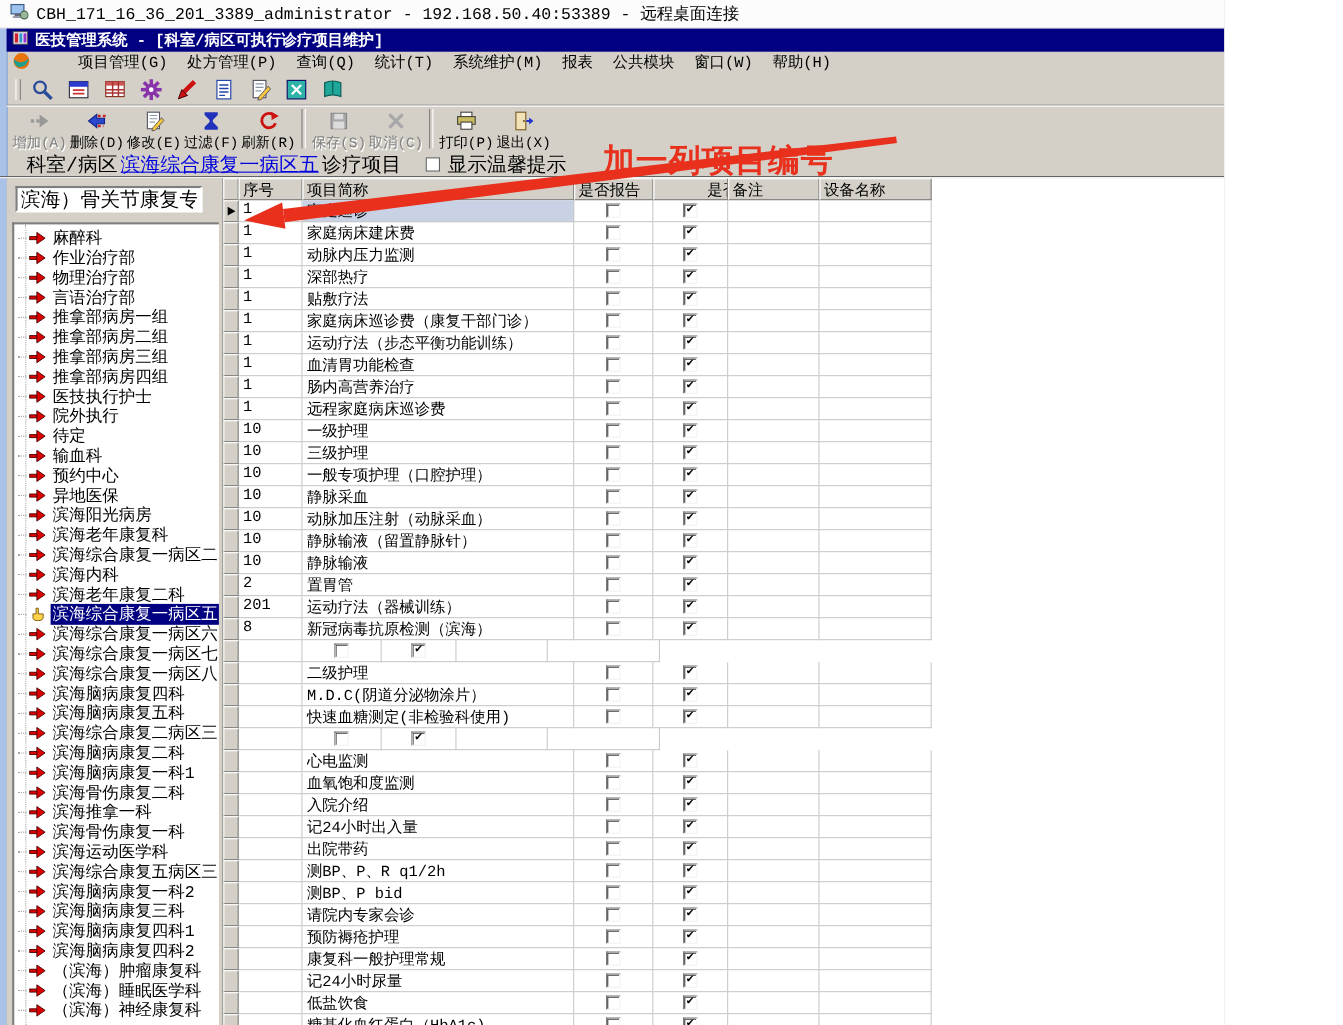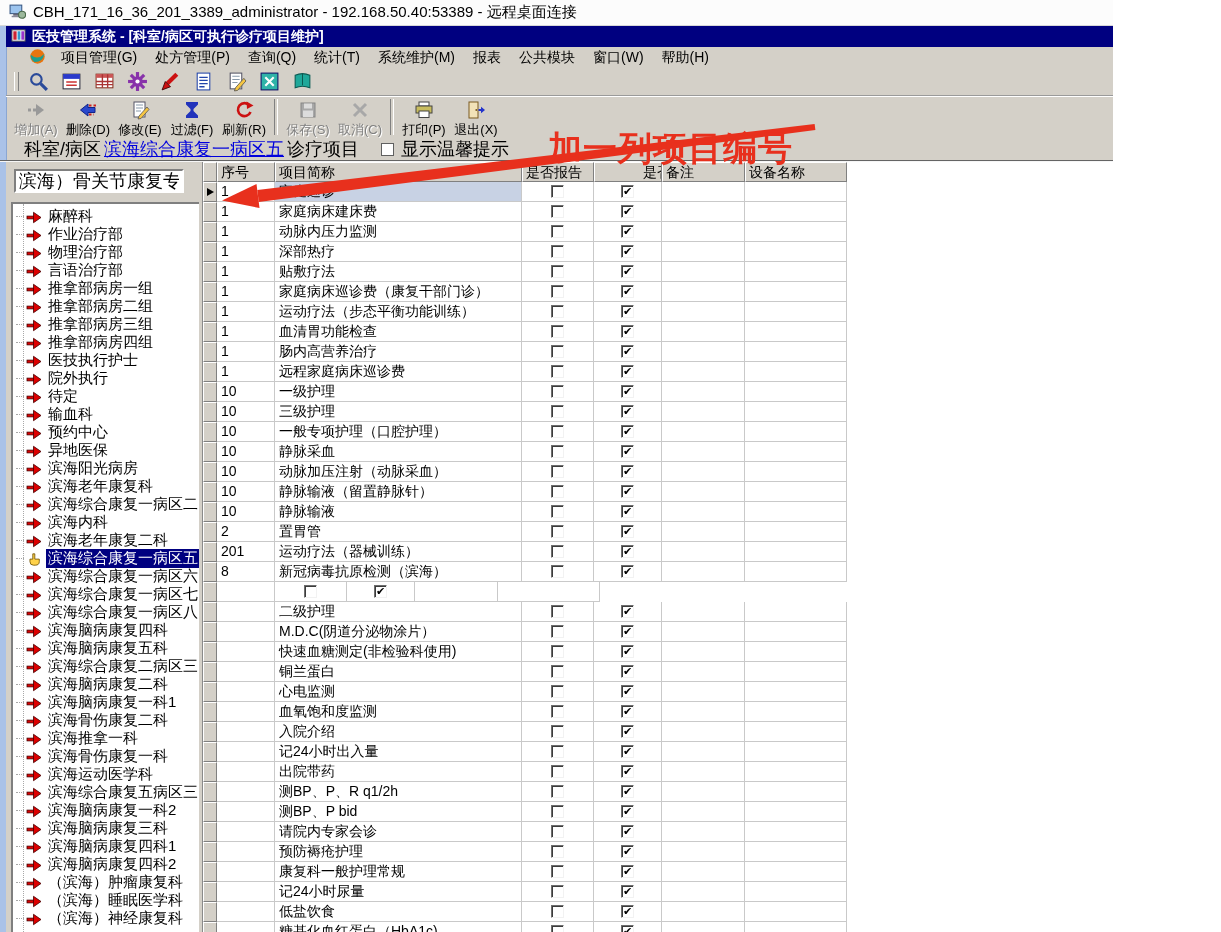--- a/index.html
+++ b/index.html
@@ -1,28 +1,28 @@
 <!DOCTYPE html>
 <html><head>
 <meta charset="utf-8">
 <style>
   html,body{margin:0;padding:0;}
   #root{position:relative;width:1113px;height:932px;background:#d4d0c8;overflow:hidden;
-        font-family:Liberation Sans, sans-serif;color:#000;}
+        font-family:Liberation Mono, monospace;color:#000;}
   
   .rdp-bar{position:absolute;left:0;top:0;width:100%;height:26px;background:#fcfcfc;
            display:flex;align-items:center;gap:7px;padding-left:9px;box-sizing:border-box;
            font-size:15px;border-bottom:1px solid #d8d8d8;}
   .left-strip{position:absolute;left:0;top:26px;width:6px;bottom:0;background:#aac2e8;border-right:1px solid #8aa6d2;}
   
   .app-titlebar{position:absolute;left:6px;top:26px;right:0;height:21px;background:#000080;color:#fff;
                 font-weight:bold;font-size:14px;display:flex;align-items:center;gap:6px;padding-left:5px;}
   
-  .menubar{position:absolute;left:24px;top:47px;right:0;height:21px;display:flex;align-items:flex-end;
-           font-size:14px;padding-left:5px;}
+  .menubar{position:absolute;left:6px;top:47px;right:0;height:21px;display:flex;align-items:flex-start;
+           font-size:14px;padding-left:5px;gap:28px;}
   .menu-item{padding:1px 9px;}
   
   .toolbar1{position:absolute;left:6px;top:68px;right:0;height:27px;display:flex;align-items:center;
             padding-left:8px;border-bottom:1px solid #9a9a9a;}
   .grip{width:3px;height:19px;border-left:1px solid #fff;border-right:1px solid #808080;margin:0 9px 0 0;}
   .tb1-icon{width:21px;height:21px;margin-right:12px;}
   .tb1-icon svg{width:21px;height:21px;}
   
   .toolbar2{position:absolute;left:6px;top:96px;right:0;height:42px;display:flex;align-items:flex-start;
             padding-left:4px;border-top:1px solid #fff;}
@@ -66,21 +66,21 @@
   .marker{width:0;height:0;border-left:7px solid #000;border-top:4px solid transparent;border-bottom:4px solid transparent;}
   .td{box-sizing:border-box;border-right:1px solid #c9c9c9;border-bottom:1px solid #c9c9c9;
       font-size:14px;padding:1px 0 0 4px;white-space:nowrap;overflow:hidden;}
   .td.center{display:flex;align-items:center;justify-content:center;padding:0;}
   .td.hl{background:#c8d2e4;}
   .c0{width:58px;}.c1{width:247px;}.c2{width:72px;}.c3{width:68px;padding-left:48px;}.c4{width:83px;}.c5{width:102px;}
   .cb{width:13px;height:13px;box-sizing:border-box;background:#fff;
       border-top:1px solid #6e6e6e;border-left:1px solid #6e6e6e;border-right:1px solid #f2f2f2;border-bottom:1px solid #f2f2f2;
       box-shadow:inset 1px 1px 0 #3c3c3c;font-size:11px;line-height:11px;text-align:center;}
   
-  .anno-text{position:absolute;left:548px;top:126px;font-size:34px;font-weight:bold;
+  .anno-text{position:absolute;left:548px;top:126px;font-size:29px;font-weight:bold;
              letter-spacing:1px;z-index:60;}
   .anno-svg{position:absolute;left:0;top:0;width:1221px;height:932px;z-index:55;pointer-events:none;}
 </style>
 </head>
 <body>
 
 <div id="root">
 
   <div class="rdp-bar">
     <span class="ic"><svg width="17" height="17" viewBox="0 0 16 16">
@@ -902,21 +902,20 @@
           </div>
           <div class="td center c3">
             <span class="cb">✔</span>
           </div>
           <div class="td c4"></div>
           <div class="td c5"></div>
         </div>
         <div class="trow">
           <div class="rowhdr"></div>
           <div class="td c0"></div>
-          <div class="td c1">铜兰蛋白</div>
           <div class="td center c2">
             <span class="cb"></span>
           </div>
           <div class="td center c3">
             <span class="cb">✔</span>
           </div>
           <div class="td c4"></div>
           <div class="td c5"></div>
         </div>
         <div class="trow">

